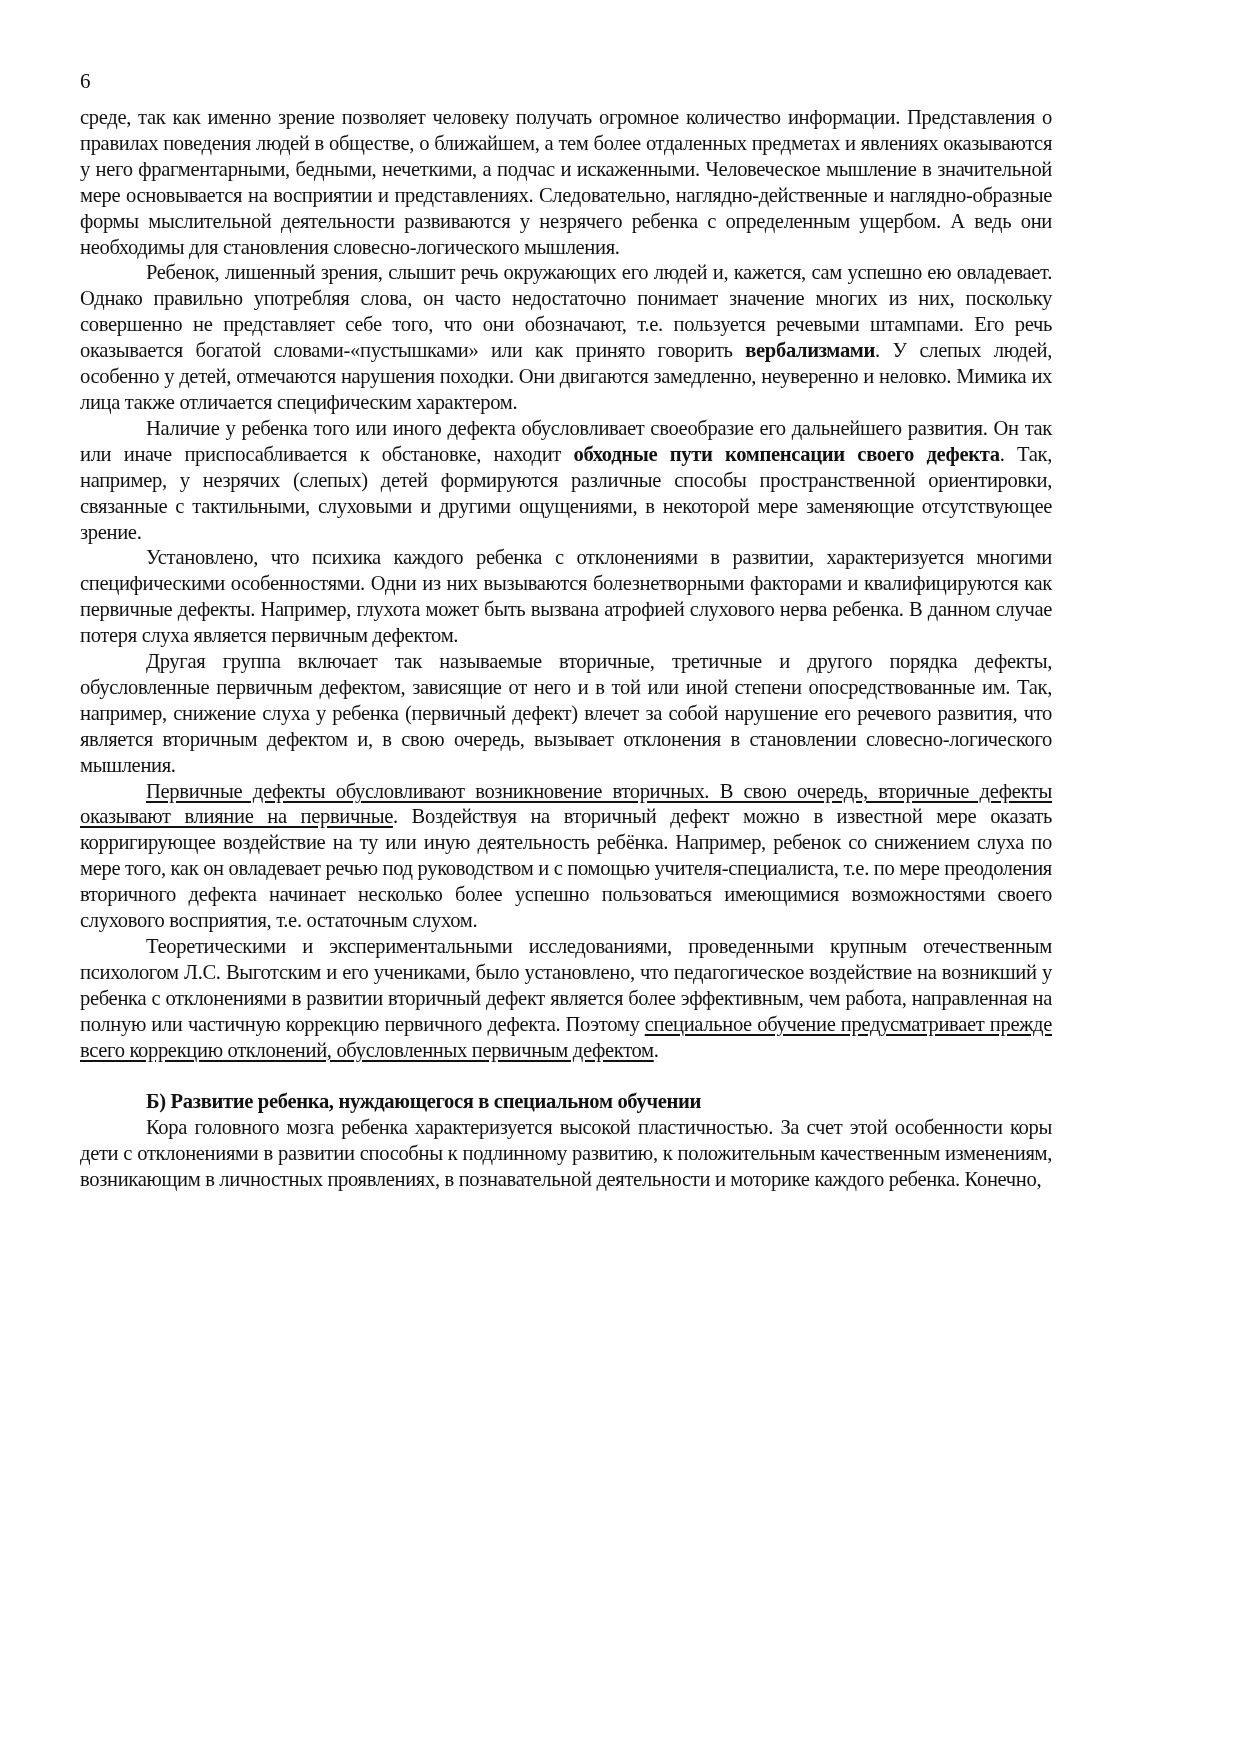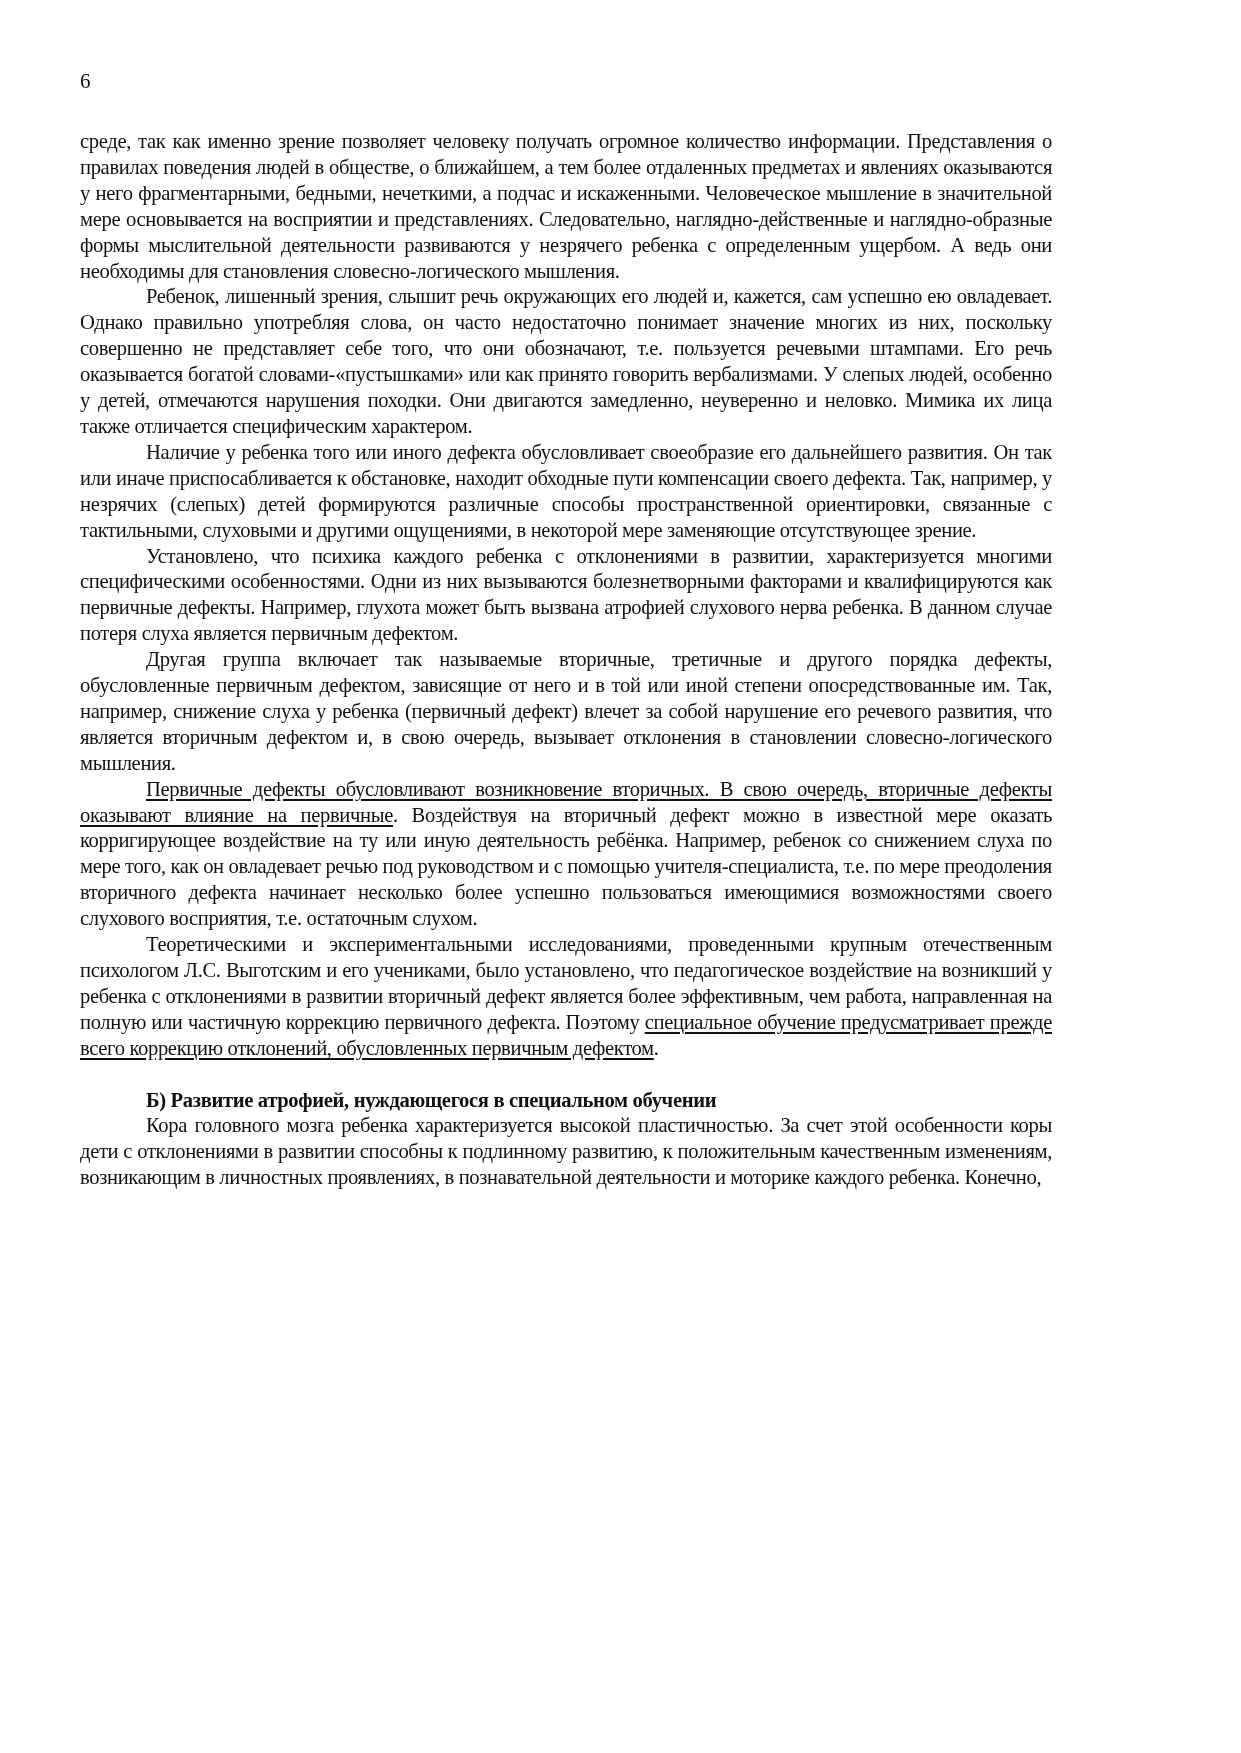--- a/index.html
+++ b/index.html
@@ -25,31 +25,30 @@
     .content {
       position: absolute;
       left: 80px;
       top: 105px;
       width: 972px;
       font-size: 20.6px;
       line-height: 25.9px;
       text-align: justify;
       letter-spacing: -0.35px;
       word-spacing: 0px;
-      margin-top: 24px;
     }
     .content p {
       margin: 0;
       text-indent: 0;
     }
     .content p.indent {
       text-indent: 66px;
     }
     .content b {
-      font-weight: normal;
+      font-weight: bold;
     }
     .content u {
       text-underline-offset: 3px;
     }
     .content h3 {
       margin: 25.9px 0 0 0;
       padding: 0 0 0 66px;
       font-size: 20.6px;
       line-height: 25.9px;
       font-weight: bold;
@@ -72,18 +71,18 @@
     <p class="indent"><span>Наличие у ребенка того или иного дефекта обусловливает своеобразие его дальнейшего развития. Он так или иначе приспосабливается к обстановке, находит </span><b>обходные пути компенсации своего дефекта</b><span>. Так, например, у незрячих (слепых) детей формируются различные способы пространственной ориентировки, связанные с тактильными, слуховыми и другими ощущениями, в некоторой мере заменяющие отсутствующее зрение.</span></p>
 
     <p class="indent">Установлено, что психика каждого ребенка с отклонениями в развитии, характеризуется многими специфическими особенностями. Одни из них вызываются болезнетворными факторами и квалифицируются как первичные дефекты. Например, глухота может быть вызвана атрофией слухового нерва ребенка. В данном случае потеря слуха является первичным дефектом.</p>
 
     <p class="indent">Другая группа включает так называемые вторичные, третичные и другого порядка дефекты, обусловленные первичным дефектом, зависящие от него и в той или иной степени опосредствованные им. Так, например, снижение слуха у ребенка (первичный дефект) влечет за собой нарушение его речевого развития, что является вторичным дефектом и, в свою очередь, вызывает отклонения в становлении словесно-логического мышления.</p>
 
     <p class="indent"><u>Первичные дефекты обусловливают возникновение вторичных. В свою очередь, вторичные дефекты оказывают влияние на первичные</u><span>. Воздействуя на вторичный дефект можно в известной мере оказать корригирующее воздействие на ту или иную деятельность ребёнка. Например, ребенок со снижением слуха по мере того, как он овладевает речью под руководством и с помощью учителя-специалиста, т.е. по мере преодоления вторичного дефекта начинает несколько более успешно пользоваться имеющимися возможностями своего слухового восприятия, т.е. остаточным слухом.</span></p>
 
     <p class="indent"><span>Теоретическими и экспериментальными исследованиями, проведенными крупным отечественным психологом Л.С. Выготским и его учениками, было установлено, что педагогическое воздействие на возникший у ребенка с отклонениями в развитии вторичный дефект является более эффективным, чем работа, направленная на полную или частичную коррекцию первичного дефекта. Поэтому </span><u>специальное обучение предусматривает прежде всего коррекцию отклонений, обусловленных первичным дефектом</u><span>.</span></p>
 
-    <h3>Б) Развитие атрофией, нуждающегося в специальном обучении</h3>
+    <h3>Б) Развитие ребенка, нуждающегося в специальном обучении</h3>
 
     <p class="indent">Кора головного мозга ребенка характеризуется высокой пластичностью. За счет этой особенности коры дети с отклонениями в развитии способны к подлинному развитию, к положительным качественным изменениям, возникающим в личностных проявлениях, в познавательной деятельности и моторике каждого ребенка. Конечно,</p>
 
   </div>
 </div>
 
 </body></html>

